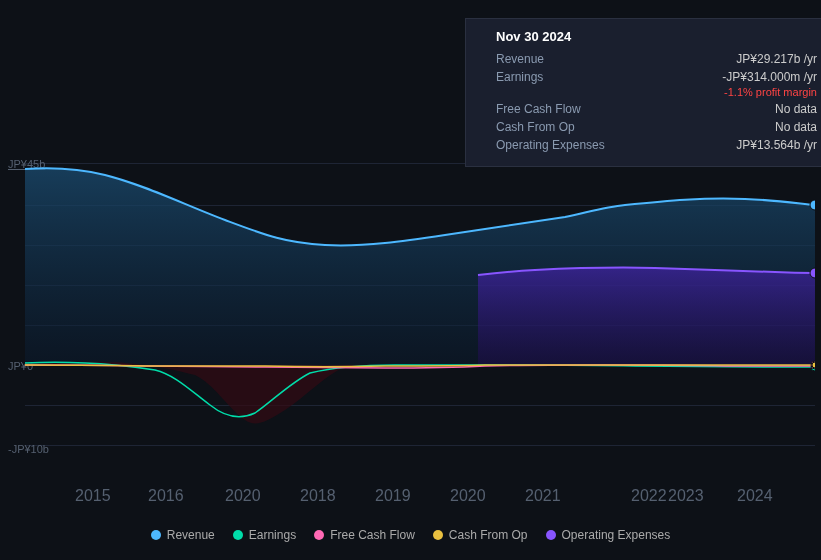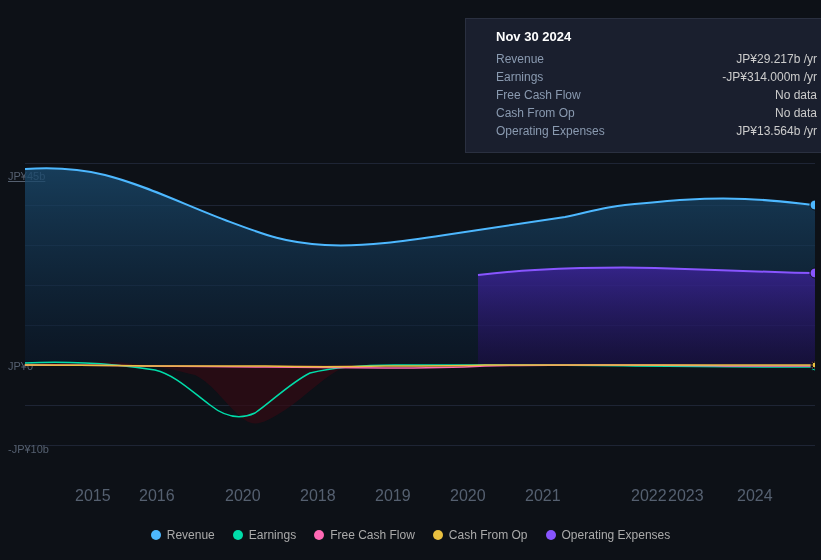--- a/index.html
+++ b/index.html
@@ -134,21 +134,21 @@
 
   <div class="grid-line" style="top: 163px;"></div>
   <div class="grid-line" style="top: 205px;"></div>
   <div class="grid-line" style="top: 245px;"></div>
   <div class="grid-line" style="top: 285px;"></div>
   <div class="grid-line" style="top: 325px;"></div>
   <div class="grid-line grid-line-zero" style="top: 365px;"></div>
   <div class="grid-line" style="top: 405px;"></div>
   <div class="grid-line" style="top: 445px;"></div>
 
-  <span class="y-label" style="top: 170px; text-decoration: underline;">JP¥45b</span>
+  <span class="y-label" style="top: 158px; text-decoration: underline;">JP¥45b</span>
   <span class="y-label" style="top: 360px;">JP¥0</span>
   <span class="y-label" style="top: 443px;">-JP¥10b</span>
 
   <svg id="chart-svg" viewBox="0 0 790 315" preserveAspectRatio="none">
     <defs>
 
       <linearGradient id="revGrad" x1="0" y1="0" x2="0" y2="1">
         <stop offset="0%" stop-color="#1a4a6e" stop-opacity="0.9"></stop>
         <stop offset="100%" stop-color="#0a1a2e" stop-opacity="0.6"></stop>
       </linearGradient>
@@ -263,40 +263,43 @@
     " fill="none" stroke="#e8c040" stroke-width="1.5"></path>
 
     <circle cx="790" cy="50" r="5" fill="#4db8ff" stroke="#0d1117" stroke-width="1"></circle>
     <circle cx="790" cy="118" r="5" fill="#8855ff" stroke="#0d1117" stroke-width="1"></circle>
     <circle cx="790" cy="212" r="4" fill="#00ddaa" stroke="#0d1117" stroke-width="1"></circle>
     <circle cx="790" cy="210" r="4" fill="#ff69b4" stroke="#0d1117" stroke-width="1"></circle>
     <circle cx="790" cy="210" r="3" fill="#e8c040" stroke="#0d1117" stroke-width="1"></circle>
   </svg>
 
   <span class="x-label" style="left: 75px;">2015</span>
-  <span class="x-label" style="left: 139px;">2016</span>
+  <span class="x-label" style="left: 148px;">2016</span>
   <span class="x-label" style="left: 225px;">2020</span>
   <span class="x-label" style="left: 300px;">2018</span>
   <span class="x-label" style="left: 375px;">2019</span>
   <span class="x-label" style="left: 450px;">2020</span>
   <span class="x-label" style="left: 525px;">2021</span>
   <span class="x-label" style="left: 631px;">2022</span>
   <span class="x-label" style="left: 668px;">2023</span>
   <span class="x-label" style="left: 737px;">2024</span>
 
   <div id="tooltip-card">
     <div class="tooltip-date">Nov 30 2024</div>
     <div class="tooltip-row">
       <span class="label">Revenue</span>
       <span class="value val-blue">JP¥29.217b /yr</span>
     </div>
     <div class="tooltip-row">
       <span class="label">Earnings</span>
       <span class="value val-red">-JP¥314.000m /yr</span>
     </div>
+    <div class="sub-row">
+      <span class="profit-margin">-1.1% profit margin</span>
+    </div>
     <div class="tooltip-row">
       <span class="label">Free Cash Flow</span>
       <span class="value val-dim">No data</span>
     </div>
     <div class="tooltip-row">
       <span class="label">Cash From Op</span>
       <span class="value val-dim">No data</span>
     </div>
     <div class="tooltip-row">
       <span class="label">Operating Expenses</span>

